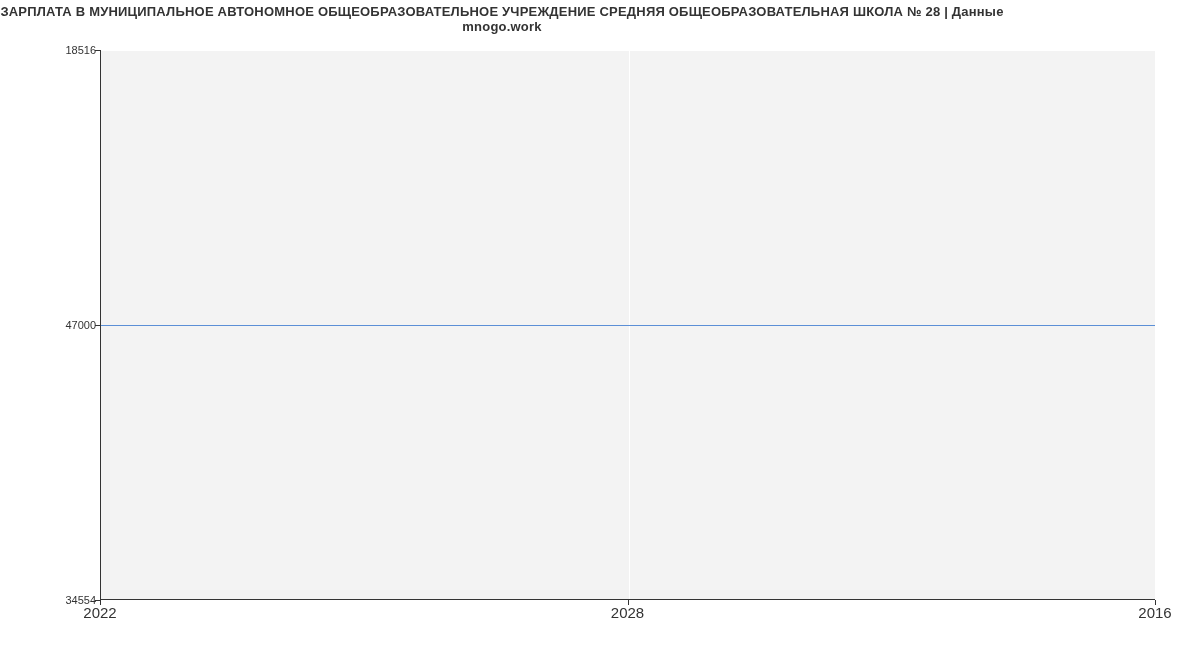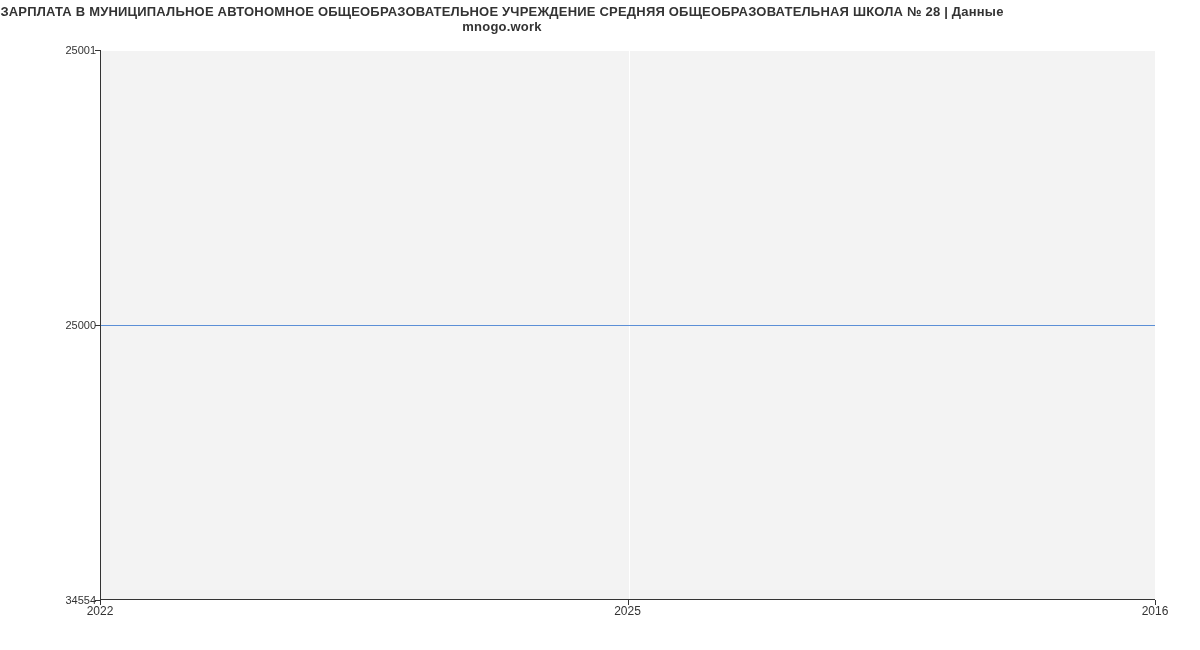--- a/index.html
+++ b/index.html
@@ -66,21 +66,21 @@
     text-align: right;
     font-size: 11px;
     color: #333333;
     transform: translateY(-50%);
   }
   .x-tick {
     position: absolute;
     top: 604px;
     width: 60px;
     text-align: center;
-    font-size: 12px;
+    font-size: 15px;
     color: #333333;
     transform: translateX(-50%);
   }
   .tick-mark-y {
     position: absolute;
     left: 95px;
     width: 5px;
     height: 0;
     border-top: 1px solid #333333;
   }
@@ -92,30 +92,30 @@
     border-left: 1px solid #333333;
   }
 </style>
 </head>
 <body>
 
 <div class="chart-wrap">
 
   <div class="title">ЗАРПЛАТА В МУНИЦИПАЛЬНОЕ АВТОНОМНОЕ ОБЩЕОБРАЗОВАТЕЛЬНОЕ УЧРЕЖДЕНИЕ СРЕДНЯЯ ОБЩЕОБРАЗОВАТЕЛЬНАЯ ШКОЛА № 28 | Данные mnogo.work</div>
 
-  <div class="y-tick" style="top:50px">25001</div>
-  <div class="y-tick" style="top:325px">25000</div>
+  <div class="y-tick" style="top:50px">18516</div>
+  <div class="y-tick" style="top:325px">47000</div>
   <div class="y-tick" style="top:600px">34554</div>
 
   <div class="tick-mark-y" style="top:50px"></div>
   <div class="tick-mark-y" style="top:325px"></div>
   <div class="tick-mark-y" style="top:600px"></div>
 
   <div class="x-tick" style="left:100px">2022</div>
-  <div class="x-tick" style="left:627.5px">2025</div>
+  <div class="x-tick" style="left:627.5px">2028</div>
   <div class="x-tick" style="left:1155px">2016</div>
 
   <div class="tick-mark-x" style="left:100px"></div>
   <div class="tick-mark-x" style="left:627.5px"></div>
   <div class="tick-mark-x" style="left:1155px"></div>
 
   <div class="plot-area">
 
     <div class="grid-v" style="left:527.5px"></div>
 

